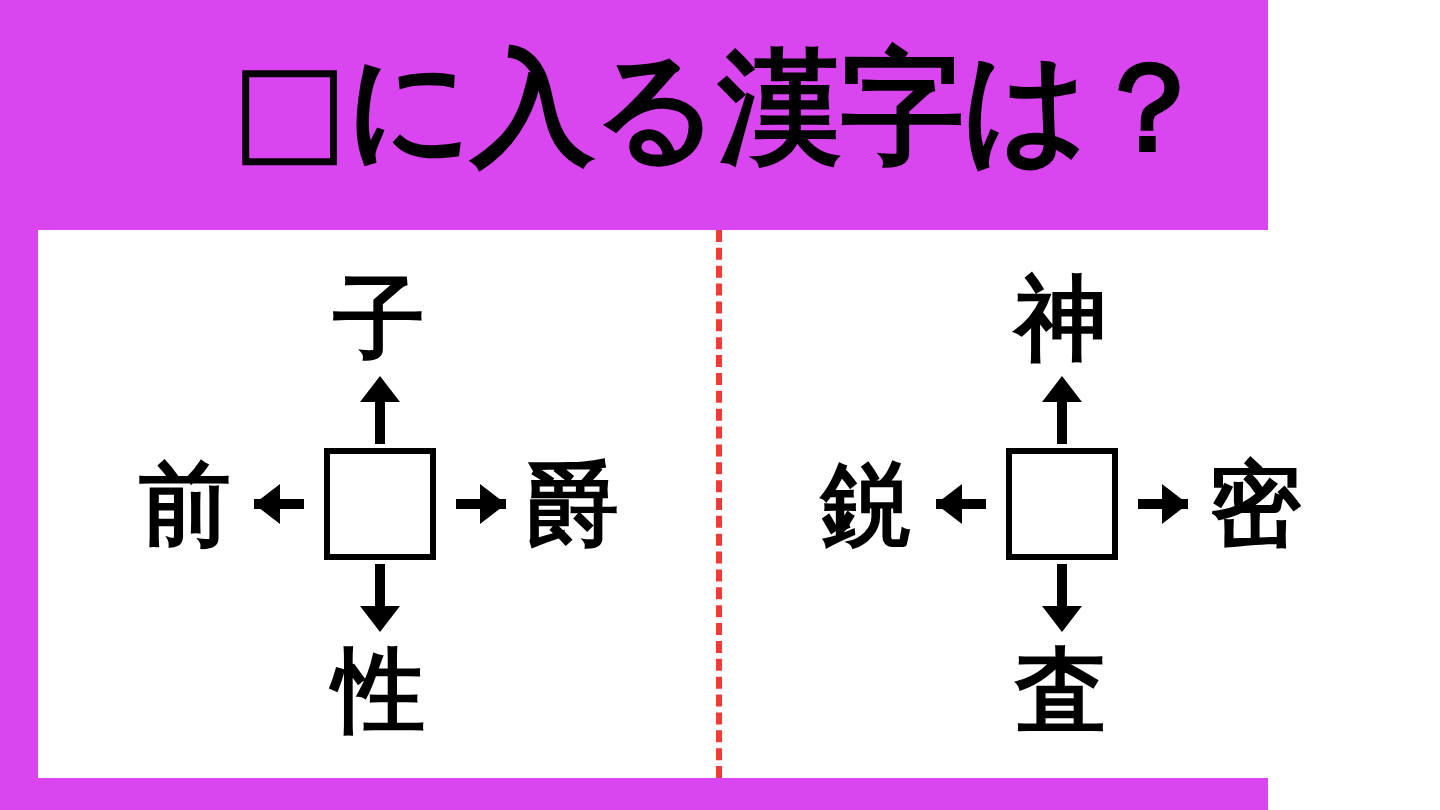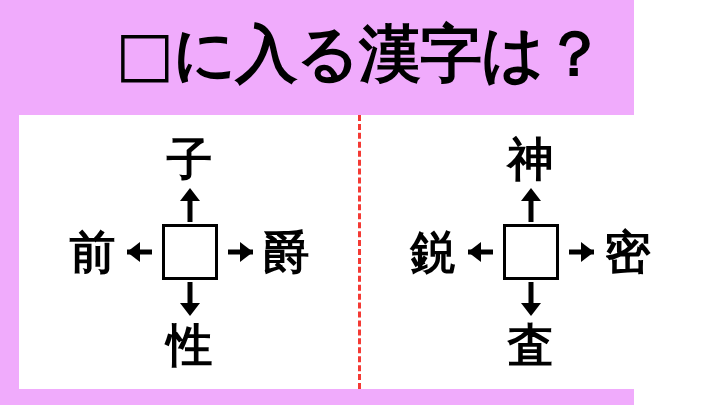--- a/index.html
+++ b/index.html
@@ -11,21 +11,21 @@
     width: 720px;
     height: 405px;
     overflow: hidden;
     font-family: "Liberation Sans", "DejaVu Sans", sans-serif;
   }
 
   #stage {
     position: relative;
     width: 634px;
     height: 405px;
-    background: #f0abfc;
+    background: #d946ef;
     box-sizing: border-box;
   }
 
   
   #title-band {
     position: absolute;
     left: 0;
     top: 0;
     width: 720px;
     height: 112px;

